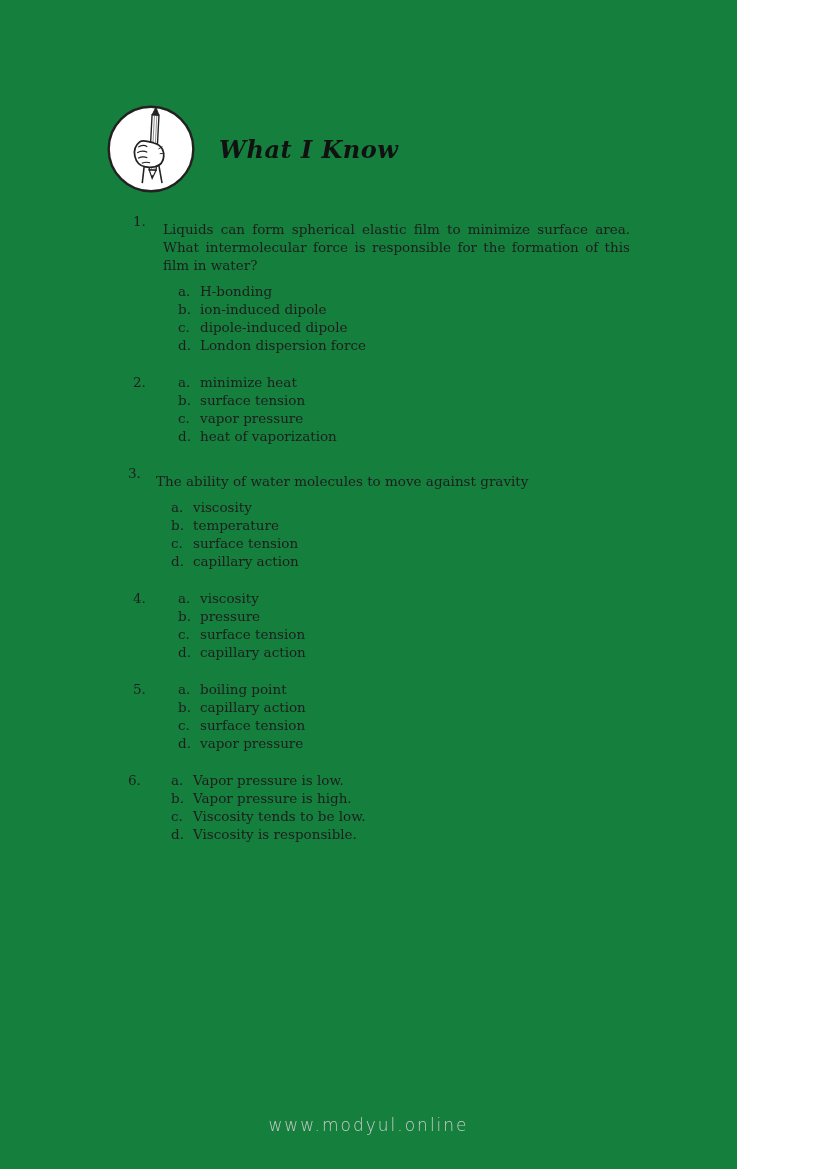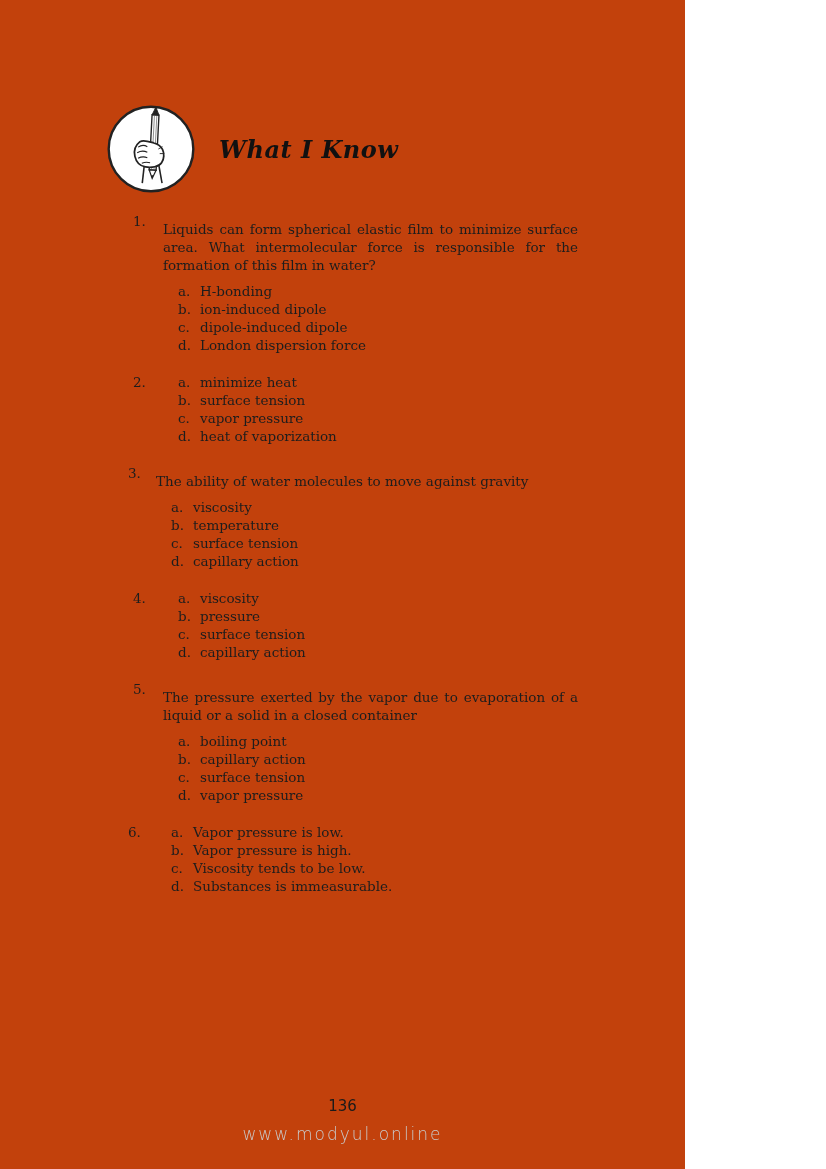--- a/index.html
+++ b/index.html
@@ -1,19 +1,19 @@
 <!DOCTYPE html>
 <html><head>
 <meta charset="utf-8">
 <style>
   html, body { margin: 0; padding: 0; background: #ffffff; }
   .page {
-    width: 685px; height: 1169px;
+    width: 737px; height: 1169px;
     position: relative;
-    background: #c2410c;
+    background: #15803d;
     font-family: "DejaVu Serif", serif;
     color: #1d1d1d;
     overflow: hidden;
     box-sizing: border-box;
   }
   .header {
     display: flex;
     align-items: center;
     gap: 22px;
     padding: 103px 0 0 105px;
@@ -54,21 +54,21 @@
     font-family: "DejaVu Sans", sans-serif;
     font-size: 15px;
     color: #1a1a1a;
   }
   .watermark {
     font-family: "DejaVu Sans", sans-serif;
     font-size: 17px;
     font-weight: 300;
     color: #c9c9c9;
     letter-spacing: 2px;
-    margin-top: 9px;
+    margin-top: 18px;
   }
 </style>
 </head>
 <body>
 
 <div class="page">
 
   <div class="header">
     <div class="icon-circle">
       <svg viewBox="0 0 100 100" xmlns="http://www.w3.org/2000/svg">
@@ -191,21 +191,20 @@
             <span class="olet">d.</span>
             <span class="otext">capillary action</span>
           </div>
         </div>
       </div>
     </div>
 
     <div class="question">
       <span class="qnum">5.</span>
       <div class="qbody">
-        <p class="qtext">The pressure exerted by the vapor due to evaporation of a liquid or a solid in a closed container</p>
         <div class="options">
           <div class="option">
             <span class="olet">a.</span>
             <span class="otext">boiling point</span>
           </div>
           <div class="option">
             <span class="olet">b.</span>
             <span class="otext">capillary action</span>
           </div>
           <div class="option">
@@ -231,26 +230,25 @@
           <div class="option">
             <span class="olet">b.</span>
             <span class="otext">Vapor pressure is high.</span>
           </div>
           <div class="option">
             <span class="olet">c.</span>
             <span class="otext">Viscosity tends to be low.</span>
           </div>
           <div class="option">
             <span class="olet">d.</span>
-            <span class="otext">Substances is immeasurable.</span>
+            <span class="otext">Viscosity is responsible.</span>
           </div>
         </div>
       </div>
     </div>
 
   </div>
 
   <div class="footer">
-    <div class="page-number">136</div>
     <div class="watermark">www.modyul.online</div>
   </div>
 
 </div>
 
 </body></html>

